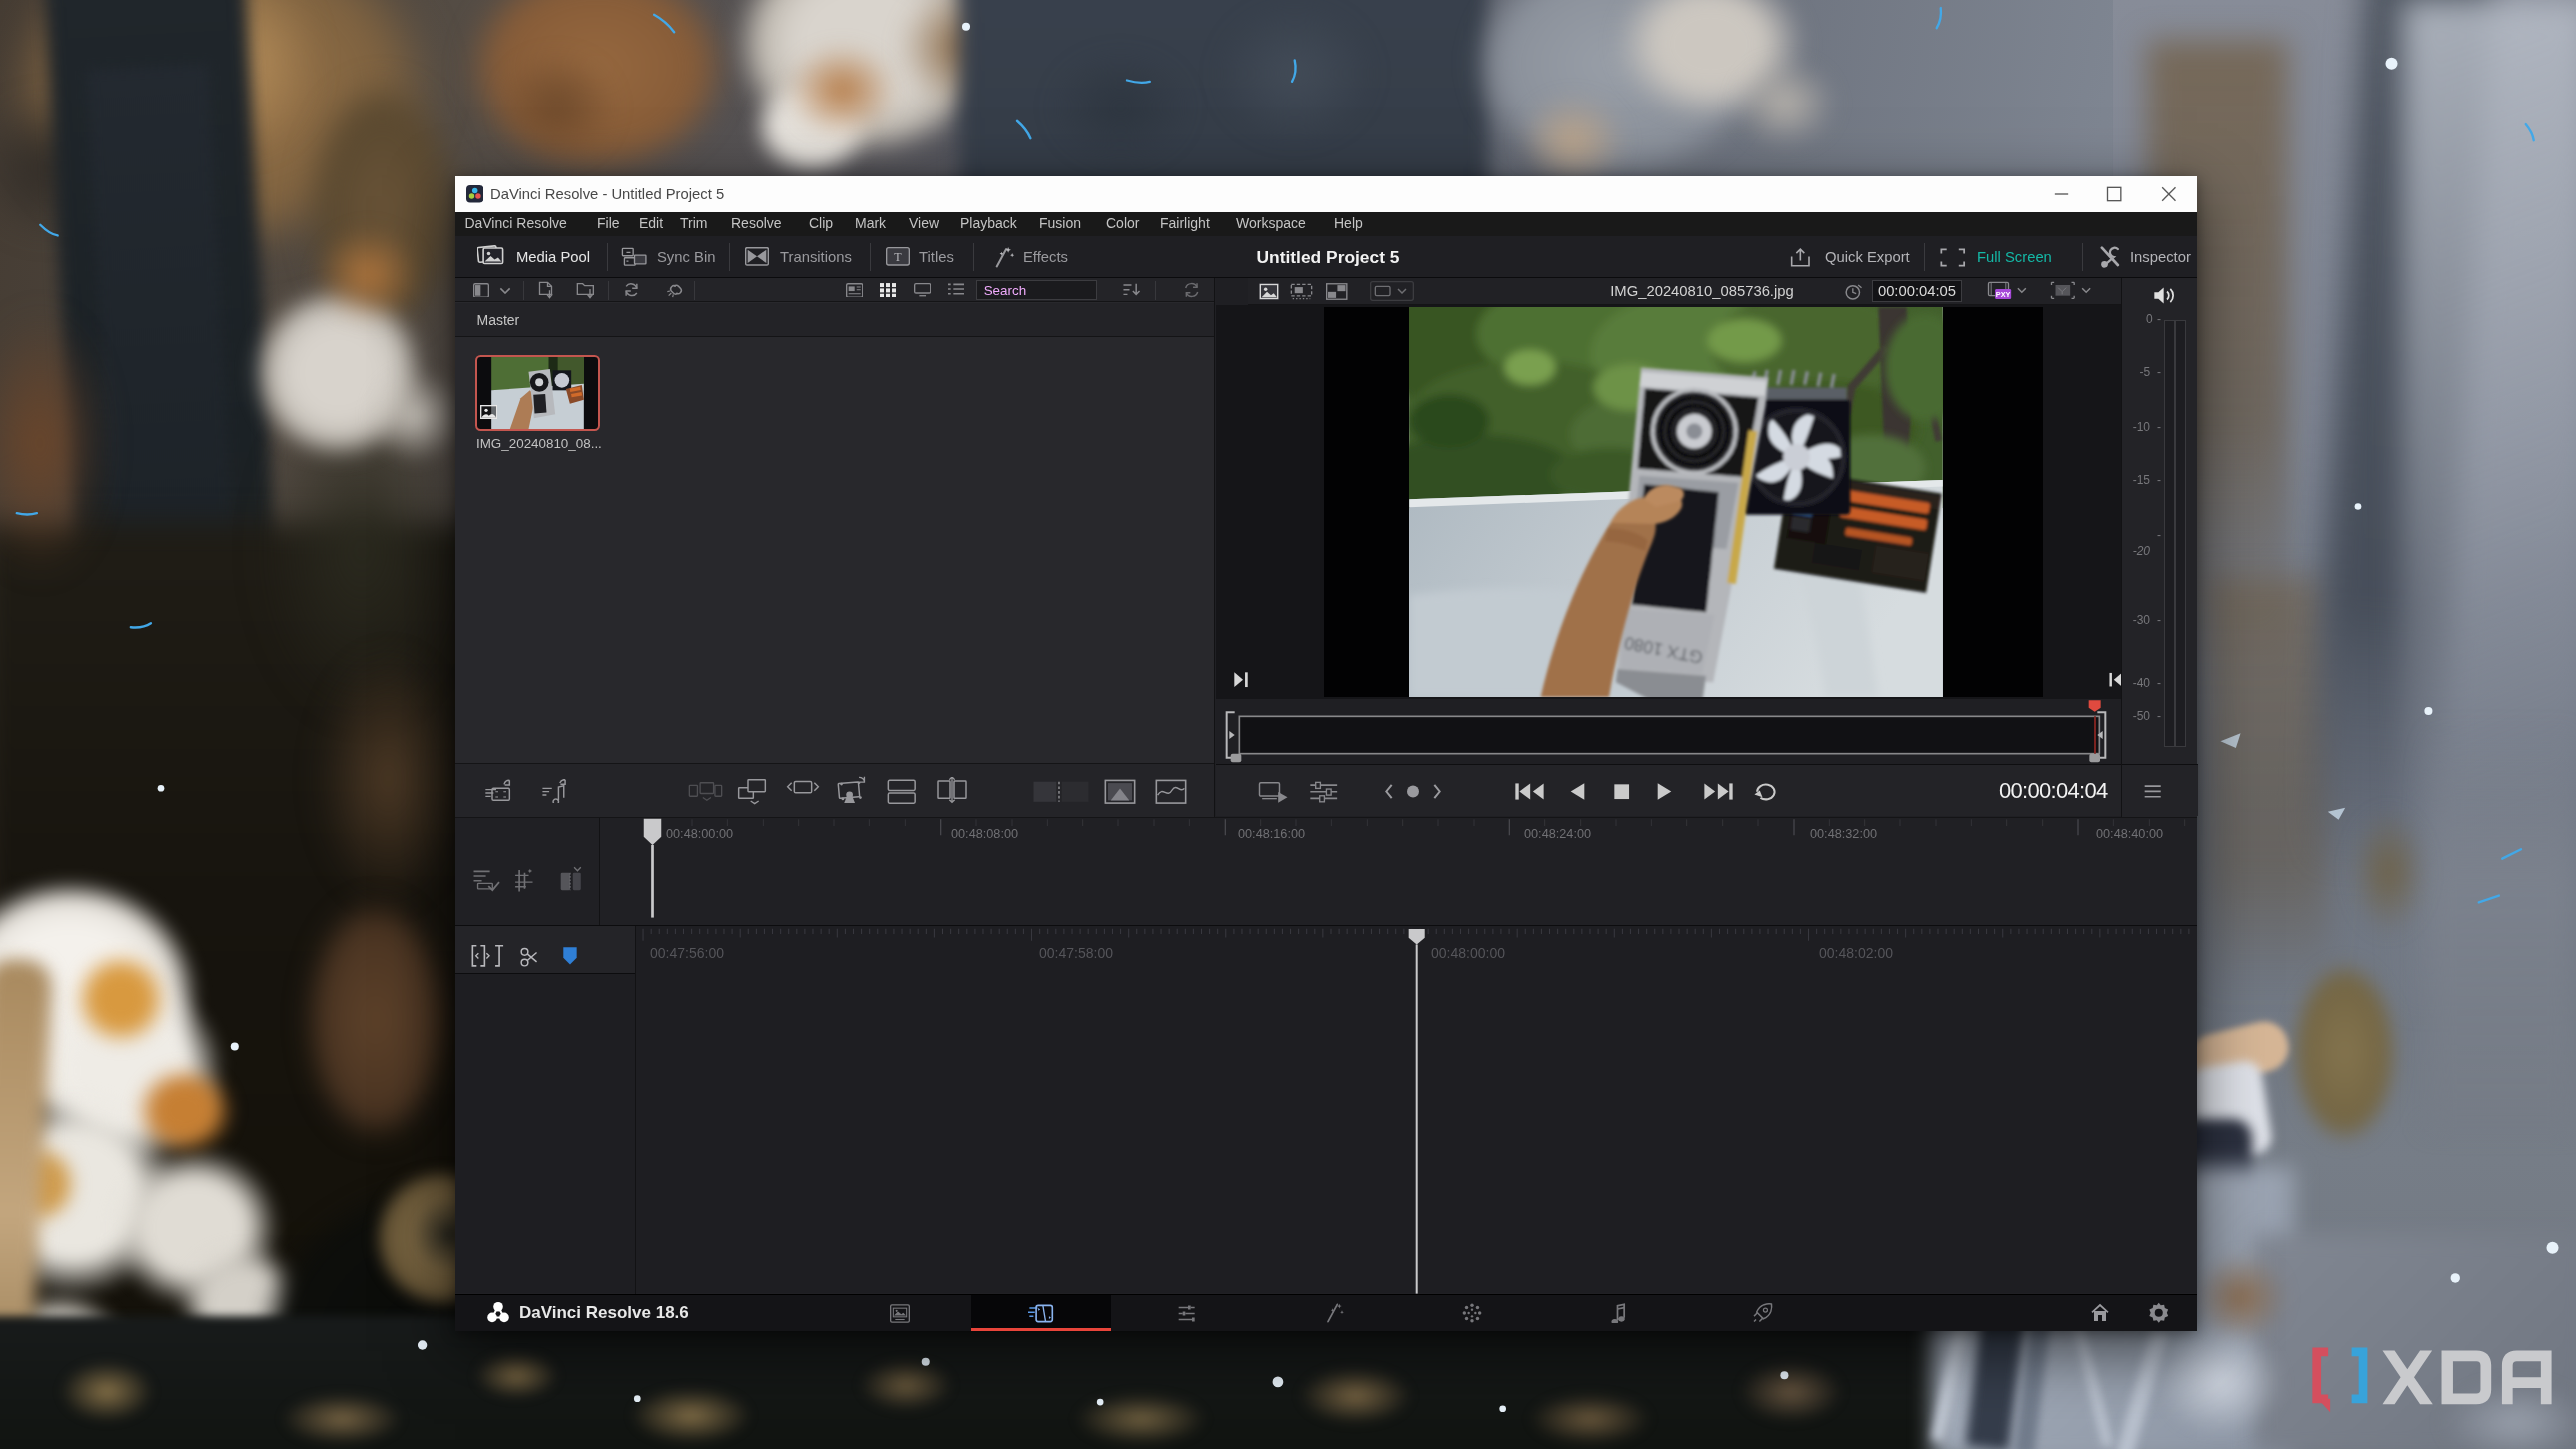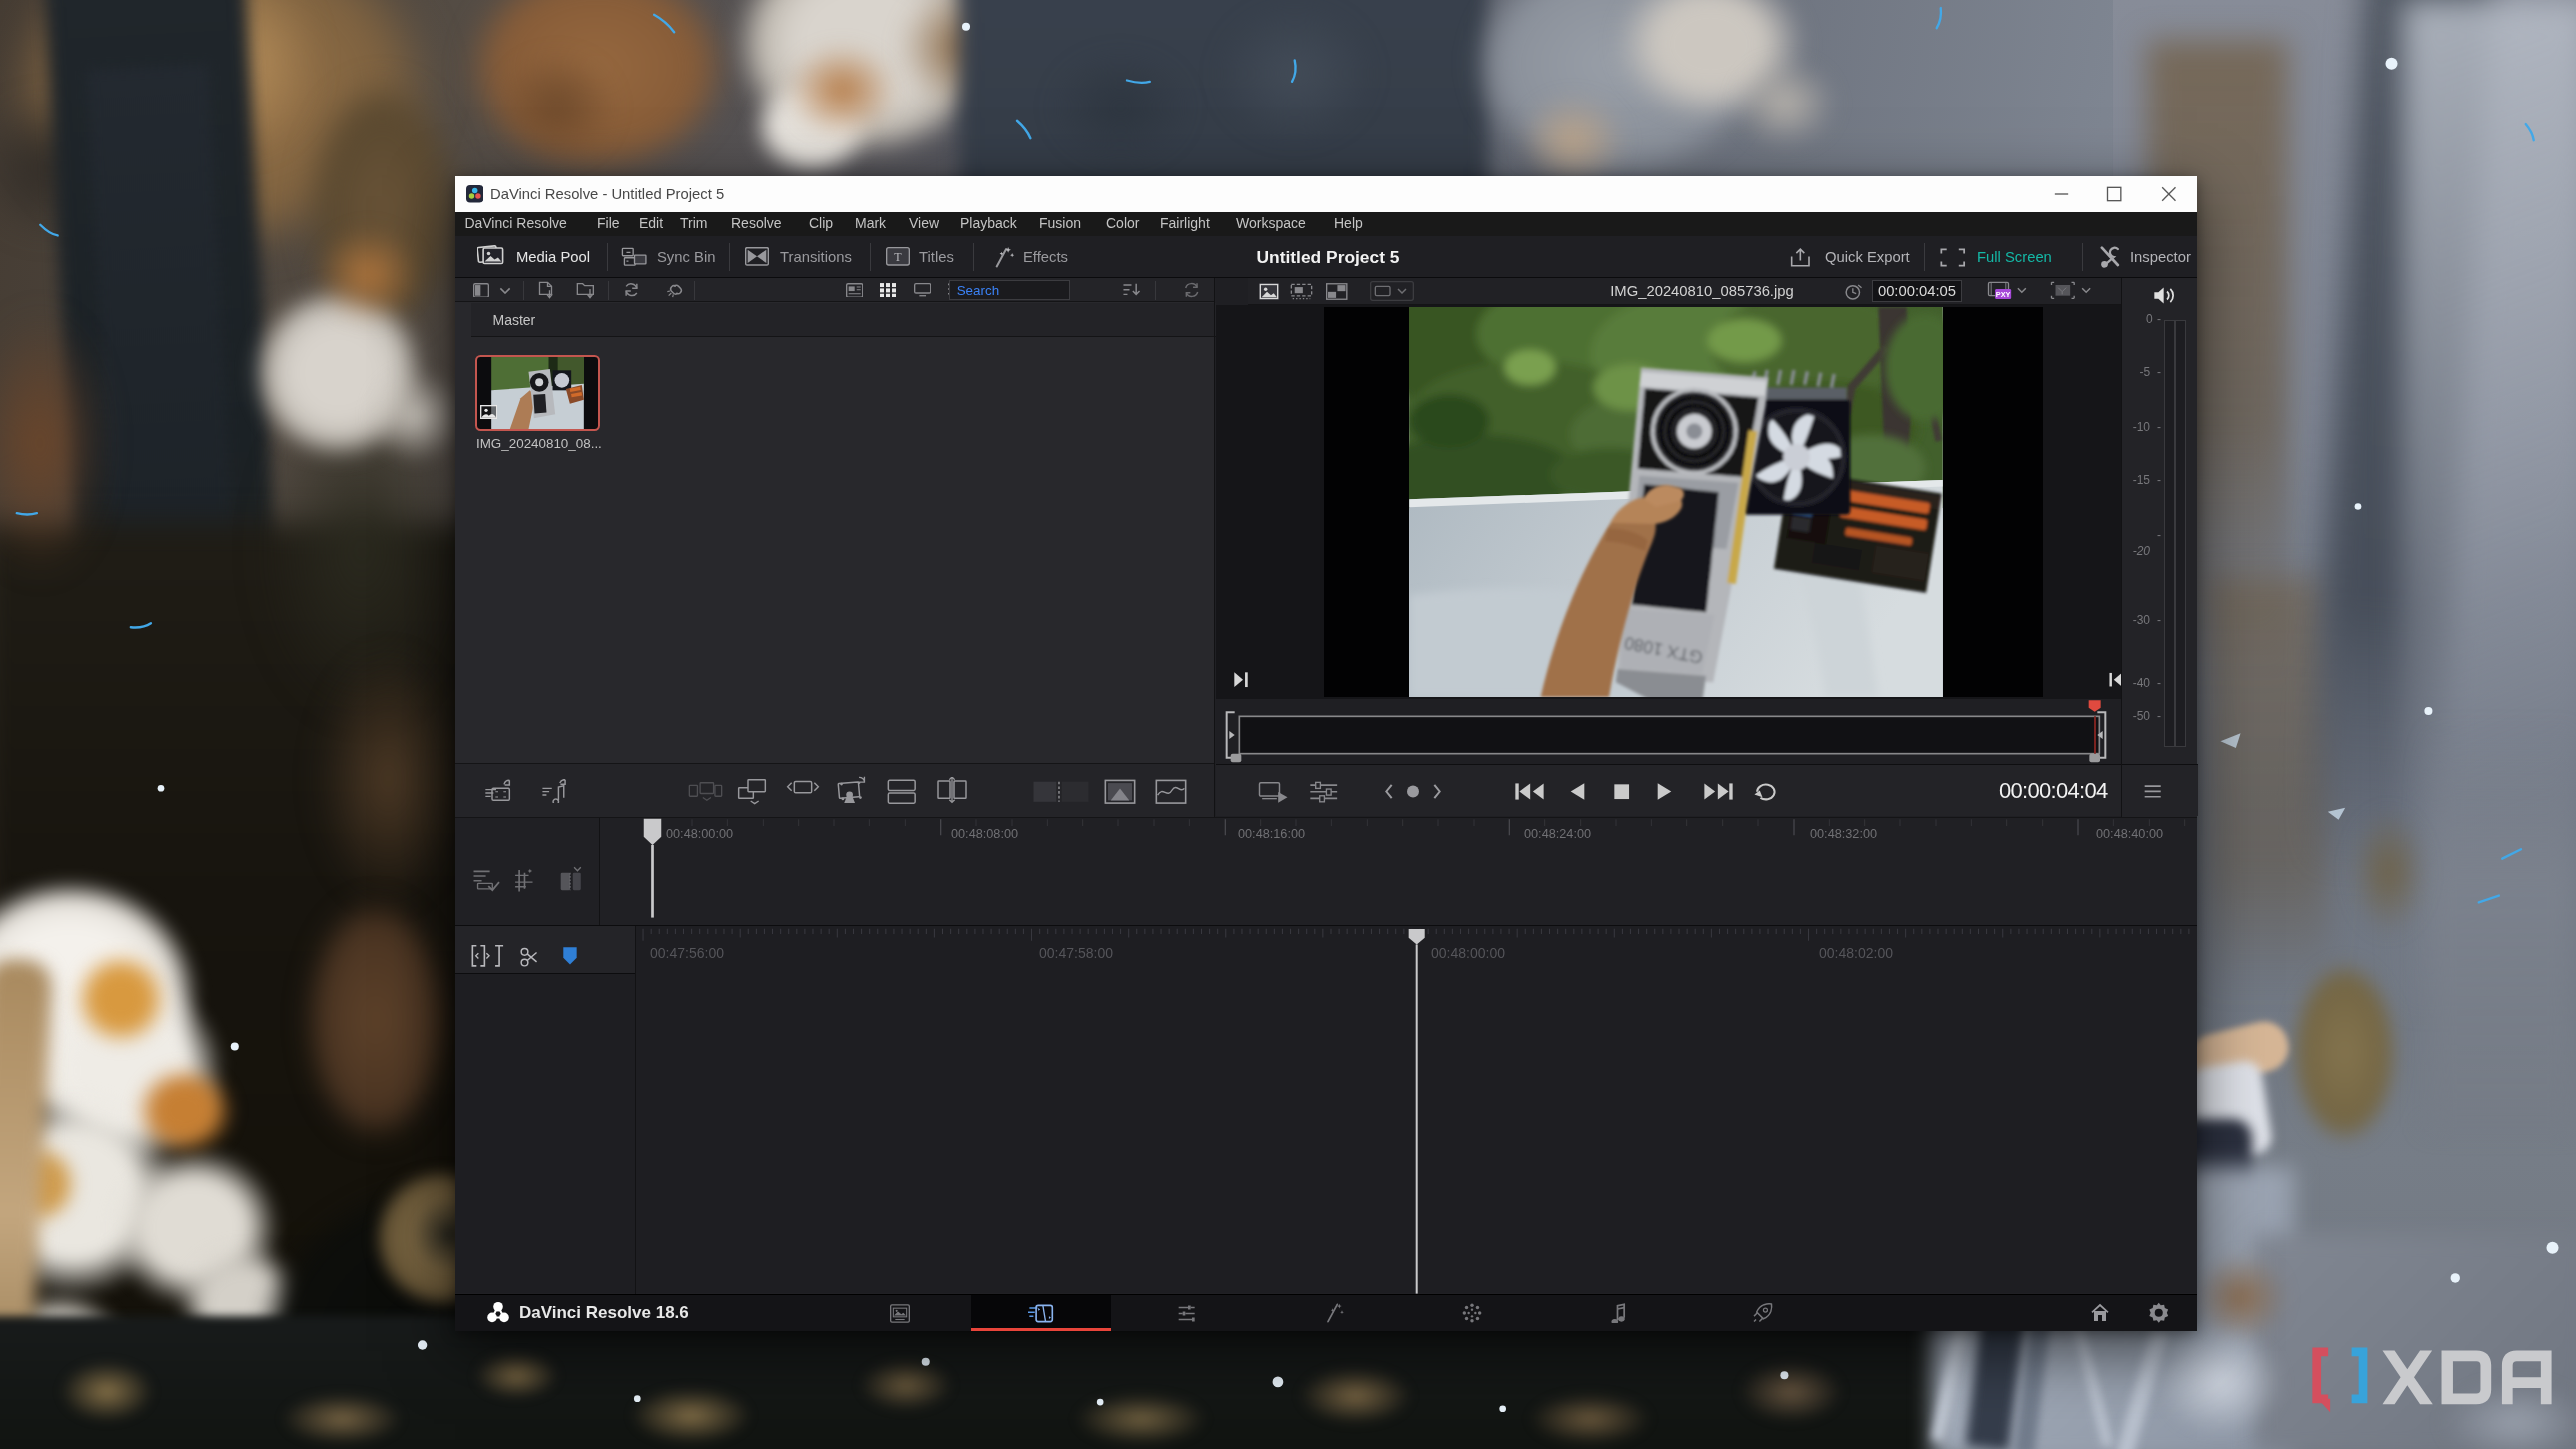--- a/index.html
+++ b/index.html
@@ -289,34 +289,34 @@
           <rect x="9" y="16" width="6" height="6" fill="#e8e8e8"></rect>
           <rect x="18" y="16" width="6" height="6" fill="#e8e8e8"></rect>
       </svg>
       <svg class="abs" style="left:459px;top:5.4px;" width="17.4" height="13.4" viewBox="0 0 26 20">
         <rect x="1" y="1" width="24" height="14" rx="2" fill="none" stroke="#88888c" stroke-width="2"></rect>
         <path d="M8 19 L18 19" stroke="#88888c" stroke-width="2"></path>
       </svg>
       <svg class="abs" style="left:493px;top:5.4px;" width="16" height="13.4" viewBox="0 0 24 20">
         <path d="M0 2 L4 2 M8 2 L24 2 M0 9 L4 9 M8 9 L24 9 M0 16 L4 16 M8 16 L24 16" stroke="#88888c" stroke-width="2.4"></path>
       </svg>
-      <div class="abs" style="left:494px;top:2px;width:121px;height:20px;background:#1b1b1e;border:0.7px solid #3c3c40;color:#3b82f6;font-size:13.4px;line-height:19px;padding-left:6.7px;">Search</div>
+      <div class="abs" style="left:521px;top:2px;width:121px;height:20px;background:#1b1b1e;border:0.7px solid #3c3c40;color:#f0abfc;font-size:13.4px;line-height:19px;padding-left:6.7px;">Search</div>
       <svg class="abs" style="left:667px;top:5.4px;" width="19" height="13.4" viewBox="0 0 28 20">
         <path d="M2 3 L14 3 M2 10 L11 10 M2 17 L8 17" stroke="#88888c" stroke-width="2.2"></path>
         <path d="M21 1 L21 16 M16 12 L21 17 L26 12" fill="none" stroke="#88888c" stroke-width="2.2"></path>
       </svg>
       <div class="abs" style="left:700px;top:2.7px;width:0.7px;height:19px;background:#38383c;"></div>
       <svg class="abs" style="left:728px;top:4px;" width="17.4" height="16" viewBox="0 0 26 24">
         <path d="M4 9 a9 9 0 0 1 17 -1 M22 15 a9 9 0 0 1 -17 1" fill="none" stroke="#6a6a6e" stroke-width="2.2"></path>
         <path d="M21 2 L21 8 L15 8" fill="none" stroke="#6a6a6e" stroke-width="2.2"></path>
         <path d="M5 22 L5 16 L11 16" fill="none" stroke="#6a6a6e" stroke-width="2.2"></path>
       </svg>
     </div>
 
-    <div class="abs" style="left:16px;top:25px;width:759px;height:34px;background:#232327;border-bottom:0.7px solid #141416;">
+    <div class="abs" style="left:0;top:25px;width:759px;height:34px;background:#232327;border-bottom:0.7px solid #141416;">
       <div class="abs" style="left:21.5px;top:0;height:34px;line-height:34px;font-size:14px;color:#c6c6c6;">Master</div>
     </div>
 
     <div class="abs" style="left:0;top:59px;width:759px;height:426px;background:#28282c;">
 
       <div class="abs" style="left:19.5px;top:18px;width:125px;height:76px;border:2px solid #c4564f;border-radius:5.4px;background:#0c0c0e;overflow:hidden;">
         <svg class="abs" style="left:14px;top:0px;" width="93" height="72" viewBox="0 0 139 108">
           <rect x="0" y="0" width="139" height="108" fill="#0a0a0a"></rect>
           <rect x="0" y="0" width="139" height="50" fill="#4e6e35"></rect>
           <rect x="86" y="0" width="14" height="52" fill="#1d2a16"></rect>

